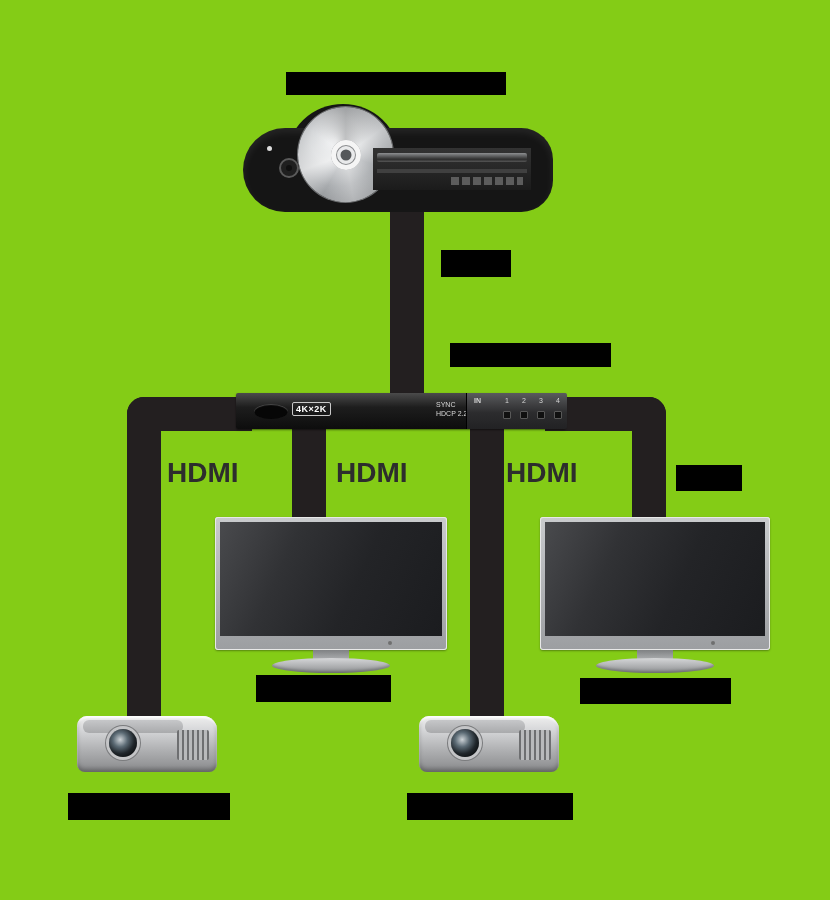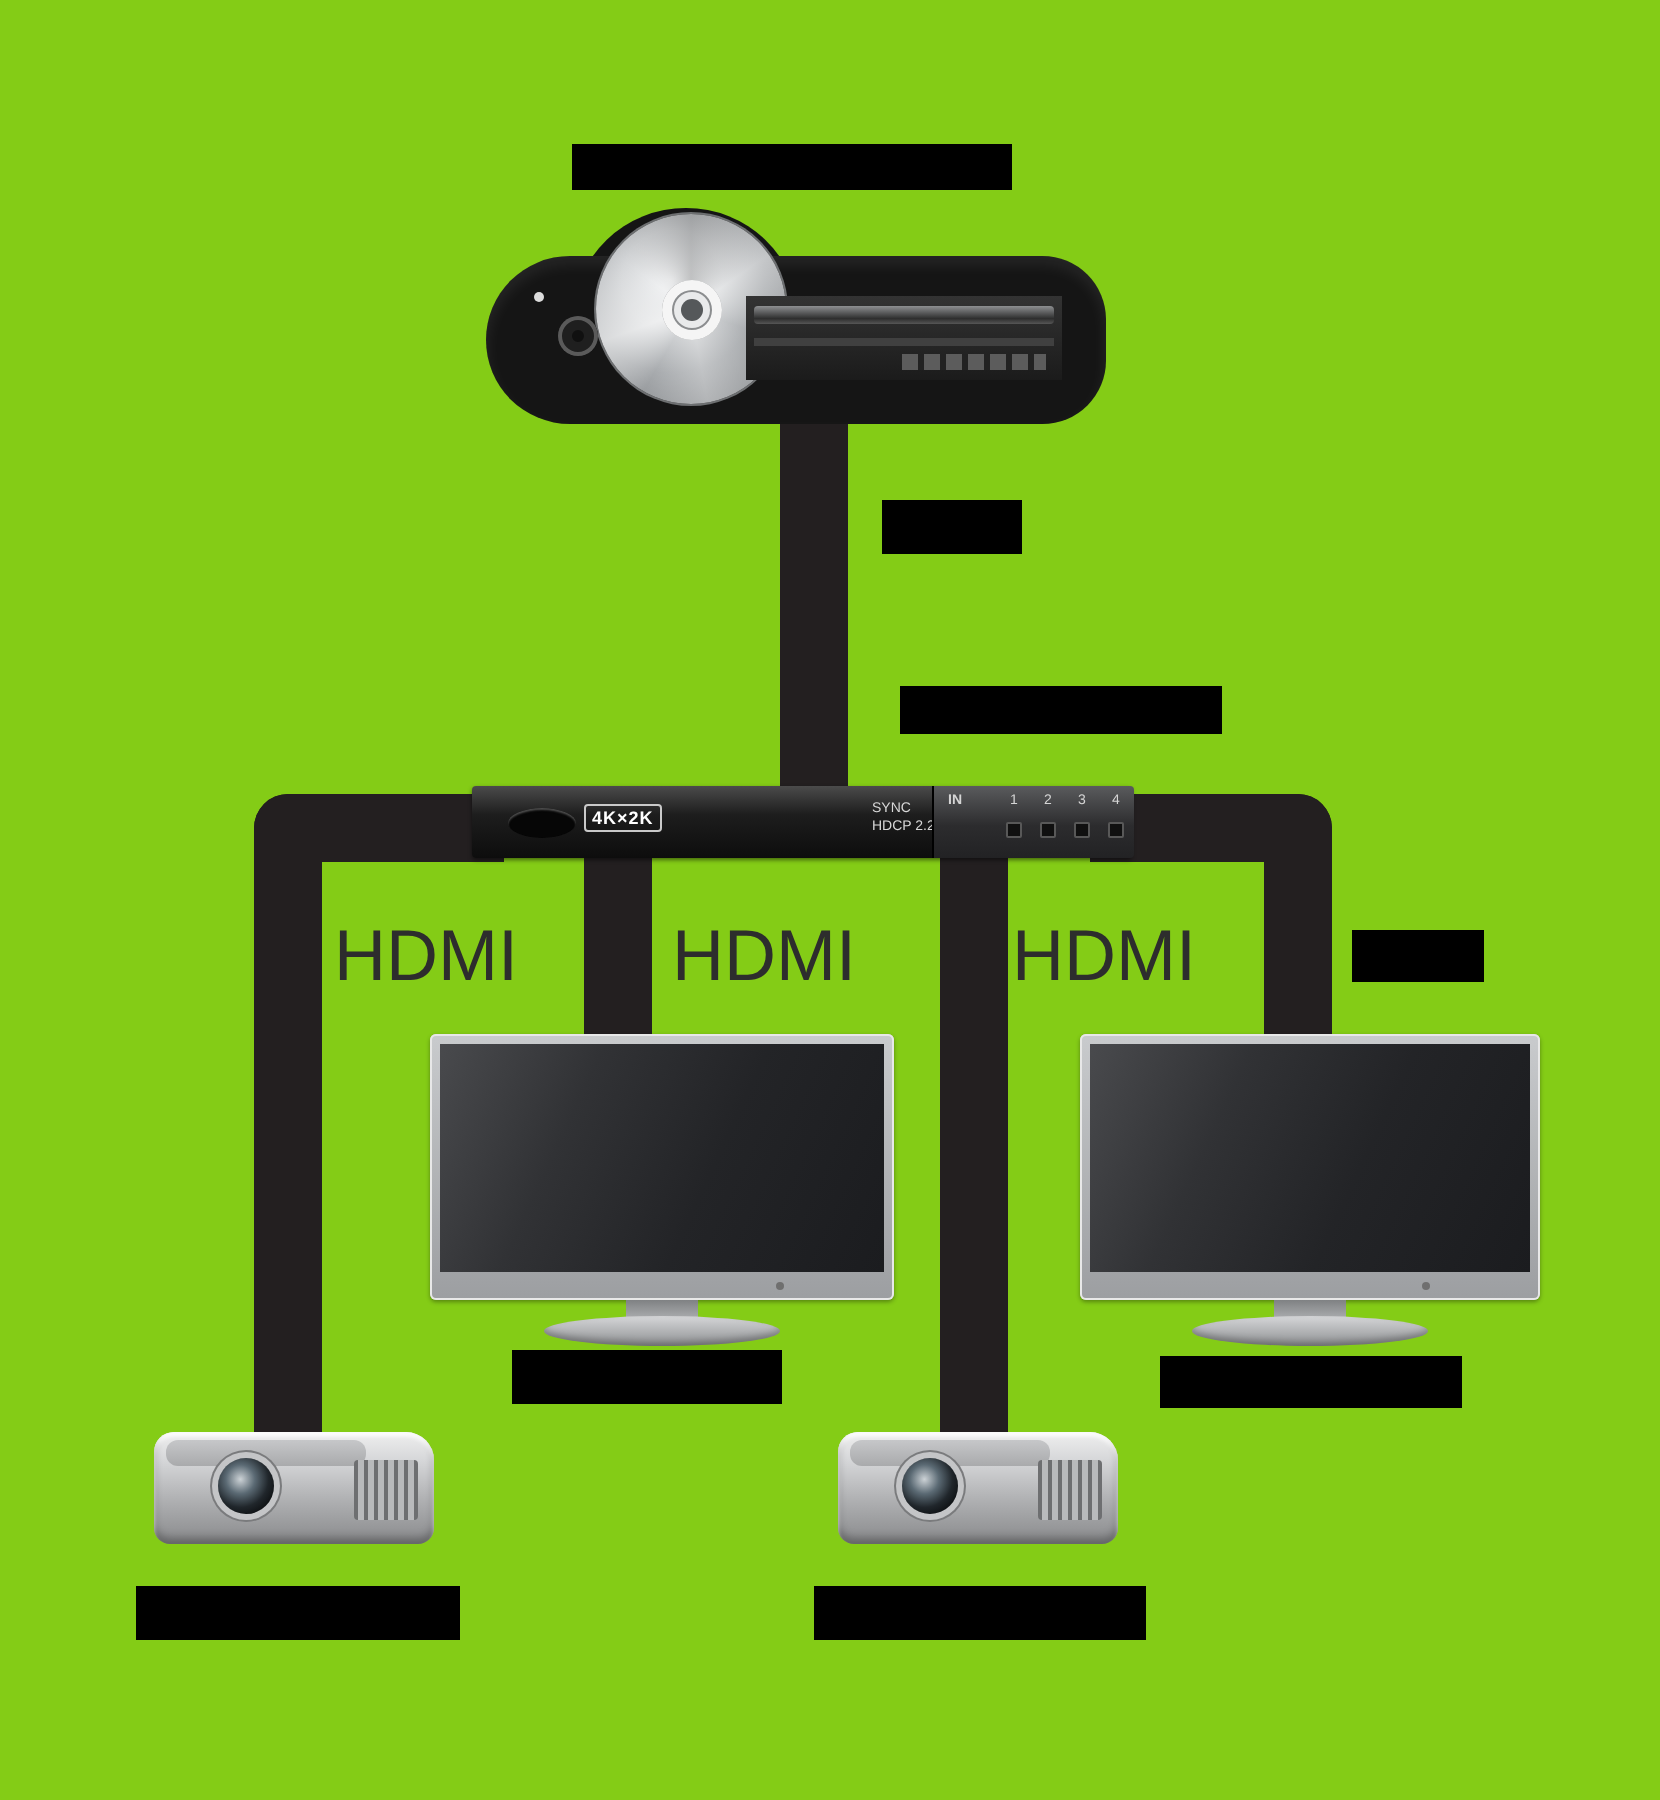--- a/index.html
+++ b/index.html
@@ -6,21 +6,21 @@
   .canvas{position:relative;width:830px;height:900px;background:#84cc16;overflow:hidden;
           font-family:"Liberation Sans",sans-serif;}
 
   
   .bar{position:absolute;background:#000;z-index:5;}
 
   
   .cable{position:absolute;background:#231f20;z-index:1;}
 
   
-  .hdmi{position:absolute;z-index:5;font-weight:normal;font-size:36px;color:#2d2d2d;}
+  .hdmi{position:absolute;z-index:5;font-weight:bold;font-size:28px;color:#2d2d2d;}
 
   
   .player{position:absolute;left:243px;top:100px;width:310px;height:115px;z-index:2;}
   .player-body{position:absolute;left:0;top:28px;width:310px;height:84px;background:#151515;
                border-radius:45px 34px 34px 45px;box-shadow:inset 0 4px 8px rgba(255,255,255,0.08);}
   .player-bump{position:absolute;left:44px;top:4px;width:112px;height:108px;border-radius:50%;background:#151515;}
   .disc{position:absolute;left:55px;top:7px;width:95px;height:95px;border-radius:50%;
         background:
           conic-gradient(from 210deg, rgba(255,255,255,0) 0deg, rgba(255,255,255,0.55) 40deg,
             rgba(255,255,255,0) 95deg, rgba(0,0,0,0.18) 150deg, rgba(255,255,255,0.35) 205deg,

